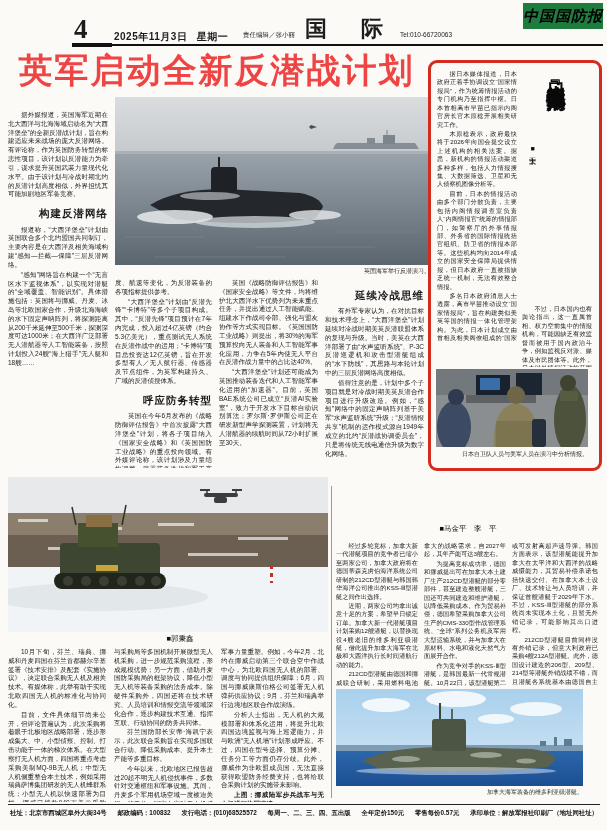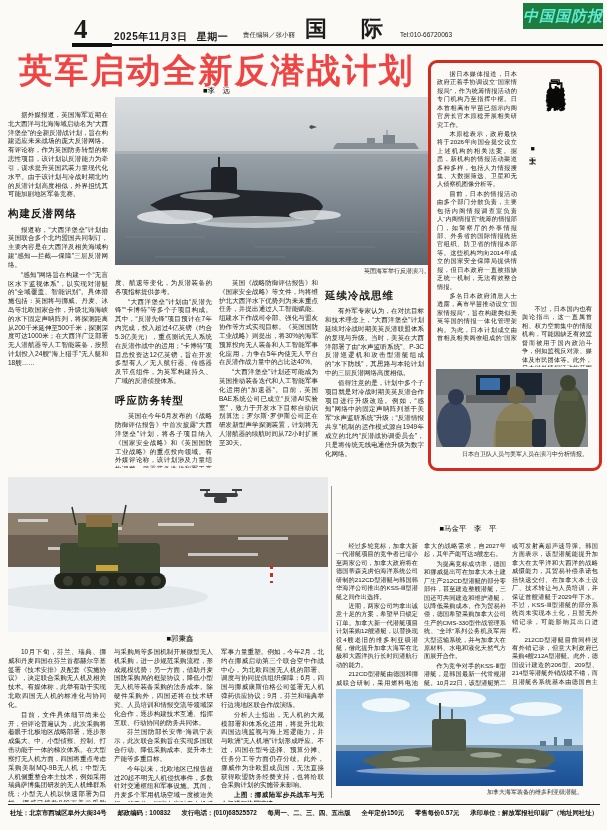--- a/index.html
+++ b/index.html
@@ -5,27 +5,27 @@
   html,body{margin:0;padding:0;background:#e9e8e4;}
   .page{position:relative;width:607px;height:830px;background:#fbfaf7;margin:0 auto;overflow:hidden;
         font-family:"Liberation Sans","DejaVu Sans",sans-serif;color:#1c1c1c;}
   .abs{position:absolute;}
   
   .pagenum{font-family:"Liberation Serif","DejaVu Serif",serif;font-size:27px;font-weight:bold;}
   .hdr-date{font-size:10px;font-weight:bold;letter-spacing:.5px;}
   .hdr-small{font-size:6.5px;color:#222;}
   .hdr-section{font-size:22px;font-weight:900;letter-spacing:14px;font-family:"Liberation Sans",sans-serif;}
   .hdr-rule{height:2px;background:#111;}
-  .masthead{background:#1d7c3e;color:#5eead4;text-align:center;font-family:"Liberation Serif","DejaVu Serif",serif;
+  .masthead{background:#1d7c3e;color:#000000;text-align:center;font-family:"Liberation Serif","DejaVu Serif",serif;
             font-weight:bold;font-style:italic;font-size:15px;line-height:26px;letter-spacing:1px;}
   
   .lead-hl{font-size:34px;font-weight:900;letter-spacing:2px;text-align:center;font-family:"Liberation Sans",sans-serif;color:#ef4444;}
   .byline{font-size:7.5px;text-align:center;color:#111;}
   .serif-hl{font-family:"Liberation Serif","DejaVu Serif",serif;font-weight:900;text-align:center;color:#0d0d0d;}
-  .subhead{font-weight:bold;font-size:10.5px;text-align:left;letter-spacing:1px;margin:7px 0 5px;text-indent:0 !important;}
+  .subhead{font-weight:bold;font-size:10.5px;text-align:right;letter-spacing:1px;margin:7px 0 5px;text-indent:0 !important;}
   
   .bodytxt{font-size:6.5px;line-height:1.36;text-align:justify;overflow:hidden;color:#1b1b1b;}
   .bodytxt p{margin:0 0 1px;text-indent:2em;}
   .bodytxt p.cont{text-indent:0;}
   .bodytxt p.boldp{font-weight:bold;}
   .small-cap{font-size:6px;color:#2c2c2c;text-align:right;}
   
   .redbox{border:3px solid #d32b1e;border-radius:9px;}
   .jp-title{writing-mode:vertical-rl;font-family:"Liberation Serif","DejaVu Serif",serif;
             font-weight:900;font-size:19px;letter-spacing:1px;color:#0a0a0a;}
@@ -45,21 +45,20 @@
     <span style="margin-left:6px;">星期一</span>
   </div>
   <div class="abs hdr-small" style="left:243px;top:31px;">责任编辑／张小丽</div>
   <div class="abs hdr-section" style="left:305px;top:14px;">国 际</div>
   <div class="abs hdr-small" style="left:400px;top:31px;">Tel:010-66720063</div>
   <div class="abs masthead" style="left:523px;top:3px;width:80px;height:26px;">中国国防报</div>
   <div class="abs hdr-rule" style="left:72px;top:44px;width:531px;"></div>
   <div class="abs" style="left:72px;top:43px;width:40px;height:4px;background:#111;"></div>
 
   <div class="abs lead-hl" style="left:8px;top:48px;width:417px;">英军启动全新反潜战计划</div>
-  <div class="abs byline" style="left:8px;top:86px;width:417px;">■李　远</div>
 
   <div class="abs" style="left:115px;top:97px;width:315px;height:168px;">
     <svg width="315" height="168">
       <defs>
         <linearGradient id="sky1" x1="0" y1="0" x2="0" y2="1">
           <stop offset="0" stop-color="#dadddf"></stop>
             <stop offset="1" stop-color="#c3c8cc"></stop>
         </linearGradient>
         <linearGradient id="sea1" x1="0" y1="0" x2="0" y2="1">
           <stop offset="0" stop-color="#9aa3aa"></stop>

